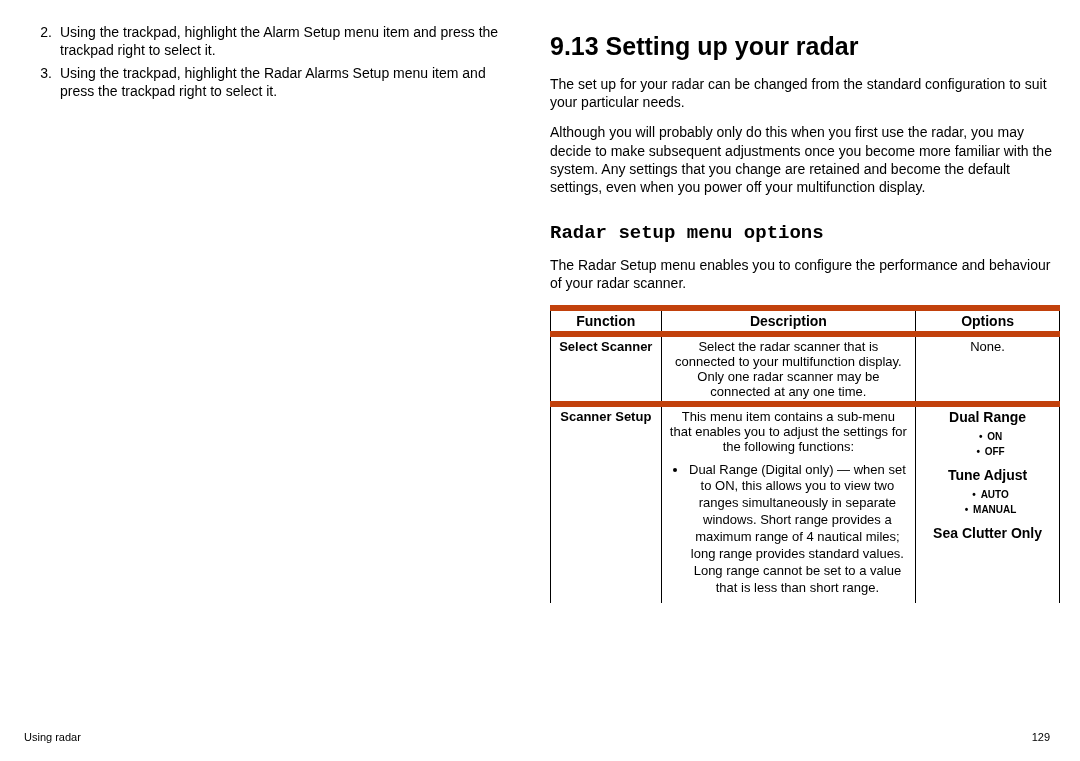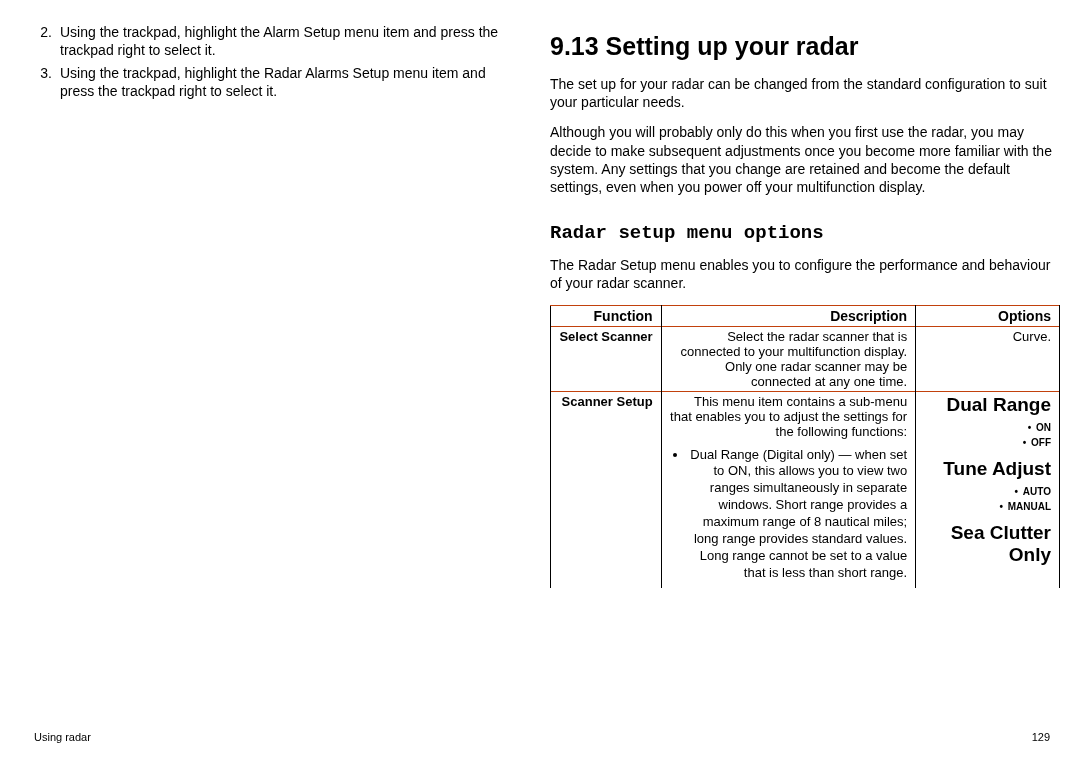--- a/index.html
+++ b/index.html
@@ -64,24 +64,24 @@
   }
   table.opts {
     border-collapse: collapse;
     width: 100%;
     font-size: 13px;
     table-layout: fixed;
   }
   table.opts th, table.opts td {
     border-left: 1px solid #000;
     border-right: 1px solid #000;
-    border-top: 1px solid #c2410c;
+    border-top: 6px solid #c2410c;
     padding: 2px 8px;
     vertical-align: top;
-    text-align: right;
+    text-align: center;
   }
   table.opts th {
     font-weight: bold;
     font-size: 14px;
   }
   table.opts tr:last-child td {
     border-bottom: none;
   }
   table.opts col.c1 { width: 100px; }
   table.opts col.c2 { width: 230px; }
@@ -90,39 +90,39 @@
   ul.inner {
     list-style: disc;
     padding-left: 18px;
     margin: 8px 0 0 0;
   }
   ul.inner li {
     margin-bottom: 4px;
     line-height: 1.3;
   }
   .opt-block { margin-bottom: 6px; }
-  .opt-head { font-weight: bold; font-size: 19px; }
+  .opt-head { font-weight: bold; font-size: 14px; }
   ul.opt-list {
     list-style: none;
     padding: 0;
     margin: 4px 0 8px 0;
   }
   ul.opt-list li::before {
     content: "• ";
     padding-right: 2px;
   }
   ul.opt-list li {
     padding: 2px 0 2px 6px;
     font-size: 10px;
     font-weight: bold;
   }
   .footer {
     position: absolute;
     bottom: 18px;
-    left: 34px;
+    left: 24px;
     right: 30px;
     display: flex;
     justify-content: space-between;
     font-size: 11px;
   }
 </style>
 </head>
 <body>
 
 <div class="page">
@@ -155,28 +155,28 @@
       </colgroup>
       <tbody>
           <tr>
         <th>Function</th>
         <th>Description</th>
         <th>Options</th>
       </tr>
       <tr>
         <td class="bold">Select Scanner</td>
         <td>Select the radar scanner that is connected to your multifunction display.  Only one radar scanner may be connected at any one time.</td>
-        <td>Curve.</td>
+        <td>None.</td>
       </tr>
       <tr>
         <td class="bold">Scanner Setup</td>
         <td>
           <span>This menu item contains a sub-menu that enables you to adjust the settings for the following functions:</span>
           <ul class="inner">
-            <li>Dual Range (Digital only) — when set to ON, this allows you to view two ranges simultaneously in separate windows.  Short range provides a maximum range of 8 nautical miles; long range provides standard values.  Long range cannot be set to a value that is less than short range.</li>
+            <li>Dual Range (Digital only) — when set to ON, this allows you to view two ranges simultaneously in separate windows.  Short range provides a maximum range of 4 nautical miles; long range provides standard values.  Long range cannot be set to a value that is less than short range.</li>
           </ul>
         </td>
         <td>
           <div class="opt-block">
             <div class="opt-head">Dual Range</div>
             <ul class="opt-list">
               <li>ON</li>
               <li>OFF</li>
             </ul>
           </div>

